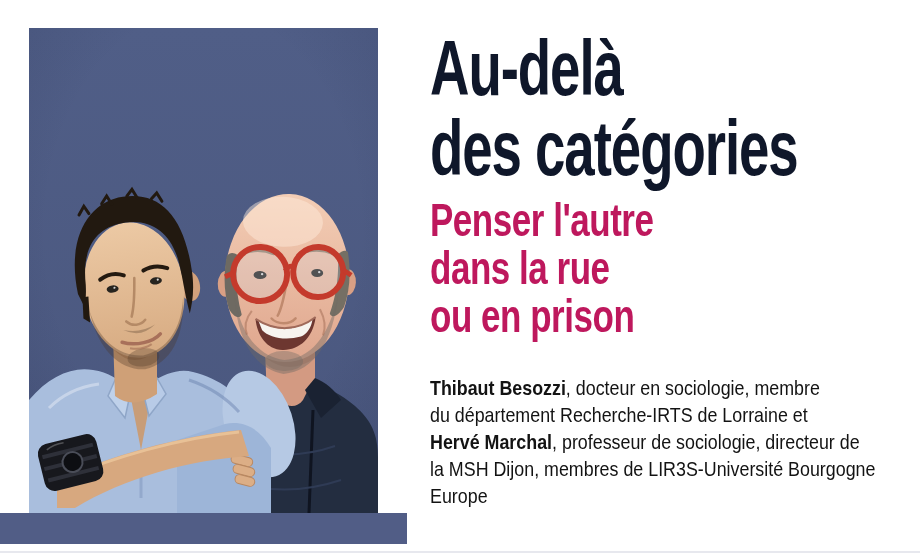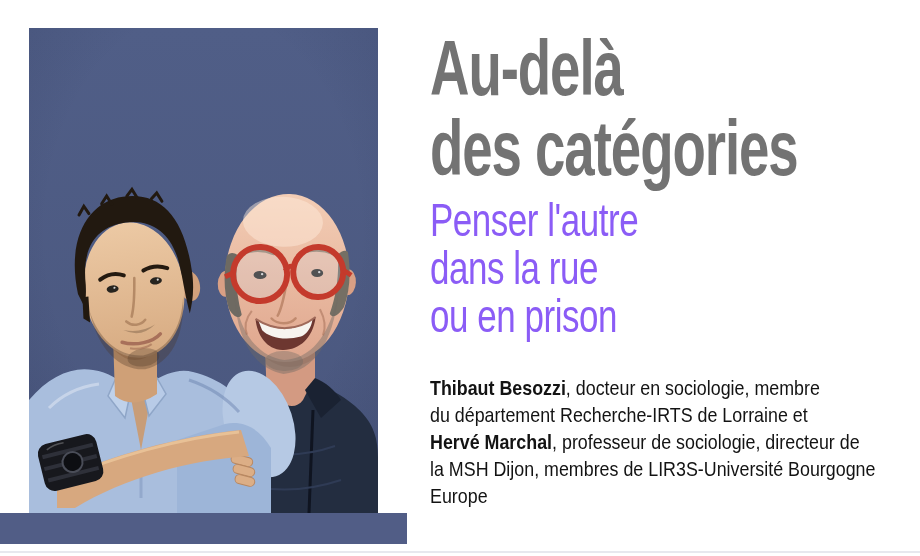--- a/index.html
+++ b/index.html
@@ -13,23 +13,23 @@
   
   .photo{position:absolute;left:29px;top:28px;width:349px;height:485px;margin:0;padding:0;}
   .photo svg{display:block;}
 
   
   .bottom-bar{position:absolute;left:0;top:513px;width:407px;height:31px;background:#515d86;}
   .bottom-edge{position:absolute;left:0;top:551px;width:920px;height:2px;background:#e7e8ee;}
 
   
   .content{position:absolute;left:430px;top:28px;width:486px;}
-  h1.title{margin:0;padding:0;color:#737373;font-weight:700;font-size:78px;line-height:80px;letter-spacing:-1.5px;}
+  h1.title{margin:0;padding:0;color:#0f172a;font-weight:700;font-size:78px;line-height:80px;letter-spacing:-1.5px;}
   .t-line{display:block;transform:scaleX(0.70);transform-origin:0 50%;white-space:nowrap;}
-  h2.subtitle{margin:8px 0 0 0;padding:0;color:#8b5cf6;font-weight:400;font-size:46px;line-height:48px;letter-spacing:-0.6px;}
+  h2.subtitle{margin:8px 0 0 0;padding:0;color:#be185d;font-weight:700;font-size:46px;line-height:48px;letter-spacing:-0.6px;}
   .s-line{display:block;transform:scaleX(0.76);transform-origin:0 50%;white-space:nowrap;}
   p.authors{
     margin:34px 0 0 0;padding:0;width:560px;
     font-size:21px;line-height:27px;color:#131313;
     transform:scaleX(0.85);transform-origin:0 0;white-space:nowrap;
   }
   p.authors strong{font-weight:700;}
 </style>
 </head>
 <body>

